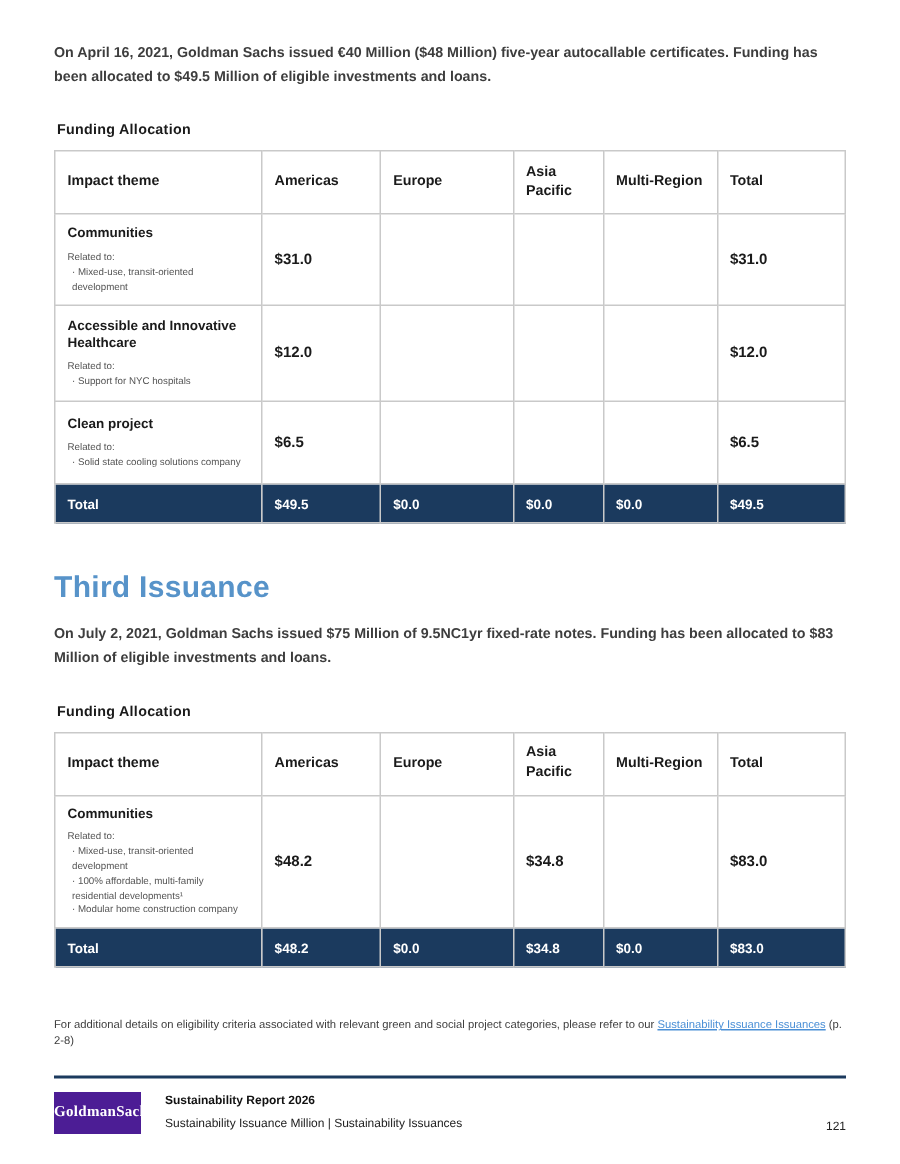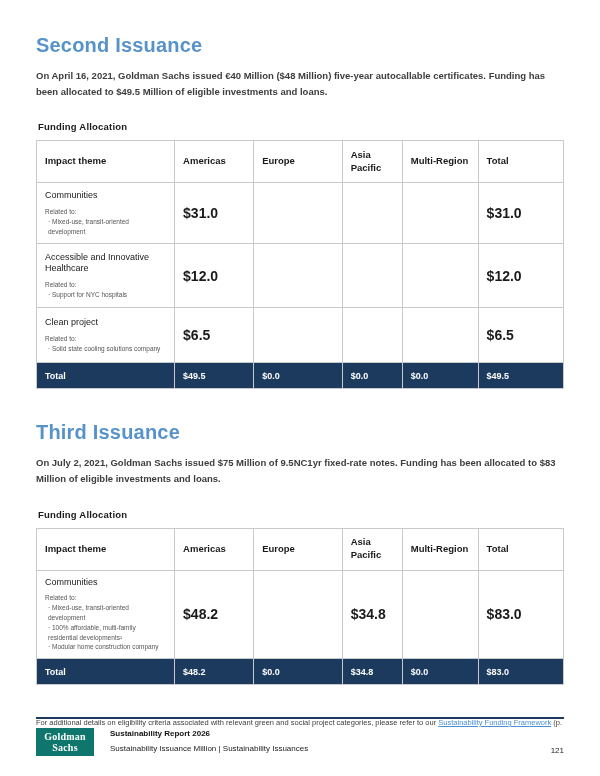--- a/index.html
+++ b/index.html
@@ -12,52 +12,51 @@
   .page { position:relative; width:600px; height:776px; padding:28px 36px 0; overflow:hidden; background:#fff; }
 
   .section-title { font-size:20px; font-weight:bold; color:#5793c9; margin:6px 0 11px; letter-spacing:0.2px; }
   .intro { font-size:9.5px; line-height:1.7; color:#3d3d3d; margin-bottom:21px; max-width:524px;font-weight:bold; }
   .table-title { font-size:9.5px; font-weight:bold; color:#1a1a1a; margin:0 0 8px 2px; letter-spacing:0.2px; }
 
   table.alloc { width:100%; border-collapse:collapse; table-layout:fixed; margin-bottom:32px; }
   .alloc th, .alloc td { border:1px solid #c9c9c9; text-align:left; vertical-align:middle; padding:6px 8px; }
   .alloc th { font-size:9.5px; font-weight:bold; height:42px; line-height:1.35; color:#1a1a1a; background:#fff; }
   .theme-cell { vertical-align:top; padding-top:9px; }
-  .theme-name { font-size:9px; font-weight:normal; line-height:1.3; margin-bottom:6px; color:#1a1a1a; }
+  .theme-name { font-size:9px; font-weight:bold; line-height:1.3; margin-bottom:6px; color:#1a1a1a; }
   .related-label { font-size:6.5px; color:#555; margin-bottom:2px; }
   .bullet { font-size:6.5px; color:#555; line-height:1.5; padding-left:3px; }
-  .val { font-size:14px; font-weight:bold; color:#1a1a1a; }
+  .val { font-size:10px; font-weight:bold; color:#1a1a1a; }
   tr.h61 { height:61px; } tr.h64 { height:64px; } tr.h55 { height:55px; } tr.h88 { height:88px; }
   tr.total-row td { background:#1b3a5e; color:#fff; font-weight:bold; font-size:9px; height:26px; padding-top:4px; padding-bottom:4px; border-color:#c9c9c9; }
 
   .section-2 { margin-top:24px; }
 
   .footnote { font-size:7.5px; color:#3d3d3d; margin-bottom:8px; line-height:1.5; }
   .link { color:#4a8fd6; text-decoration:underline; cursor:pointer; }
 
   .footer { position:absolute; left:36px; right:36px; bottom:20px; }
   .footer-rule { height:2px; background:#1b3a5e; margin-bottom:9px; }
   .footer-content { display:flex; align-items:flex-start; }
   .logo-box {
-    background:#0f766e; color:#fff; width:58px; height:28px;
-    display:flex; flex-direction:column; justify-content:center; align-items:center;
+    background:#4c1d95; color:#fff; width:58px; height:28px;
+    display:flex; flex-direction:row; align-items:center;
     font-family:"Liberation Serif", serif; font-weight:bold; font-size:10px; line-height:1.15; letter-spacing:0.2px;
   }
   .footer-text { margin-left:16px; }
   .footer-title { font-size:8px; font-weight:bold; margin-top:1px; color:#111; }
   .footer-subtitle { font-size:8px; margin-top:6px; color:#222; }
   .page-num { margin-left:auto; align-self:flex-end; font-size:8px; color:#222; padding-bottom:1px; }
 </style>
 </head>
 <body>
 
 <div class="page">
 
   <section>
-    <h1 class="section-title">Second Issuance</h1>
     <p class="intro">On April 16, 2021, Goldman Sachs issued €40 Million ($48 Million) five-year autocallable certificates. Funding has been allocated to $49.5 Million of eligible investments and loans.</p>
 
     <h2 class="table-title">Funding Allocation</h2>
 
     <table class="alloc">
       <colgroup>
         <col style="width:26.2%">
           <col style="width:15%">
           <col style="width:16.8%">
         <col style="width:11.4%">
@@ -168,21 +167,21 @@
           <td>$48.2</td>
           <td>$0.0</td>
           <td>$34.8</td>
           <td>$0.0</td>
           <td>$83.0</td>
         </tr>
       </tbody>
     </table>
   </section>
 
-  <p class="footnote"><span>For additional details on eligibility criteria associated with relevant green and social project categories, please refer to our </span><a class="link">Sustainability Funding Framework</a><span> (p. 2-8)</span></p>
+  <p class="footnote"><span>For additional details on eligibility criteria associated with relevant green and social project categories, please refer to our </span><a class="link">Sustainability Issuance Issuances</a><span> (p. 2-8)</span></p>
 
   <div class="footer">
     <div class="footer-rule"></div>
     <div class="footer-content">
       <div class="logo-box">
         <div>Goldman</div>
         <div>Sachs</div>
       </div>
       <div class="footer-text">
         <div class="footer-title">Sustainability Report 2026</div>

